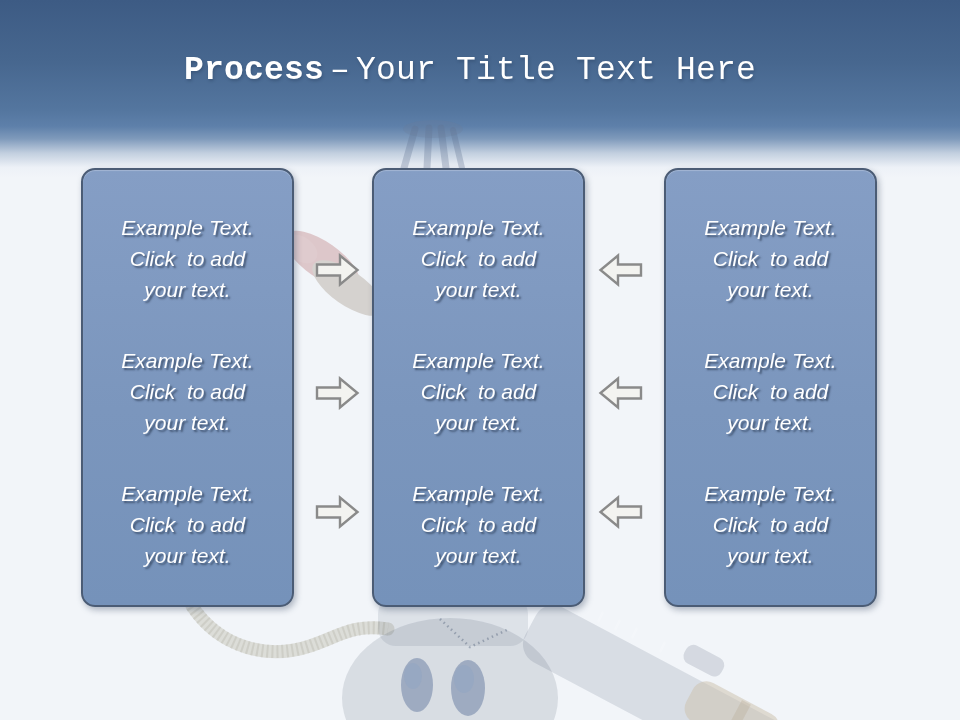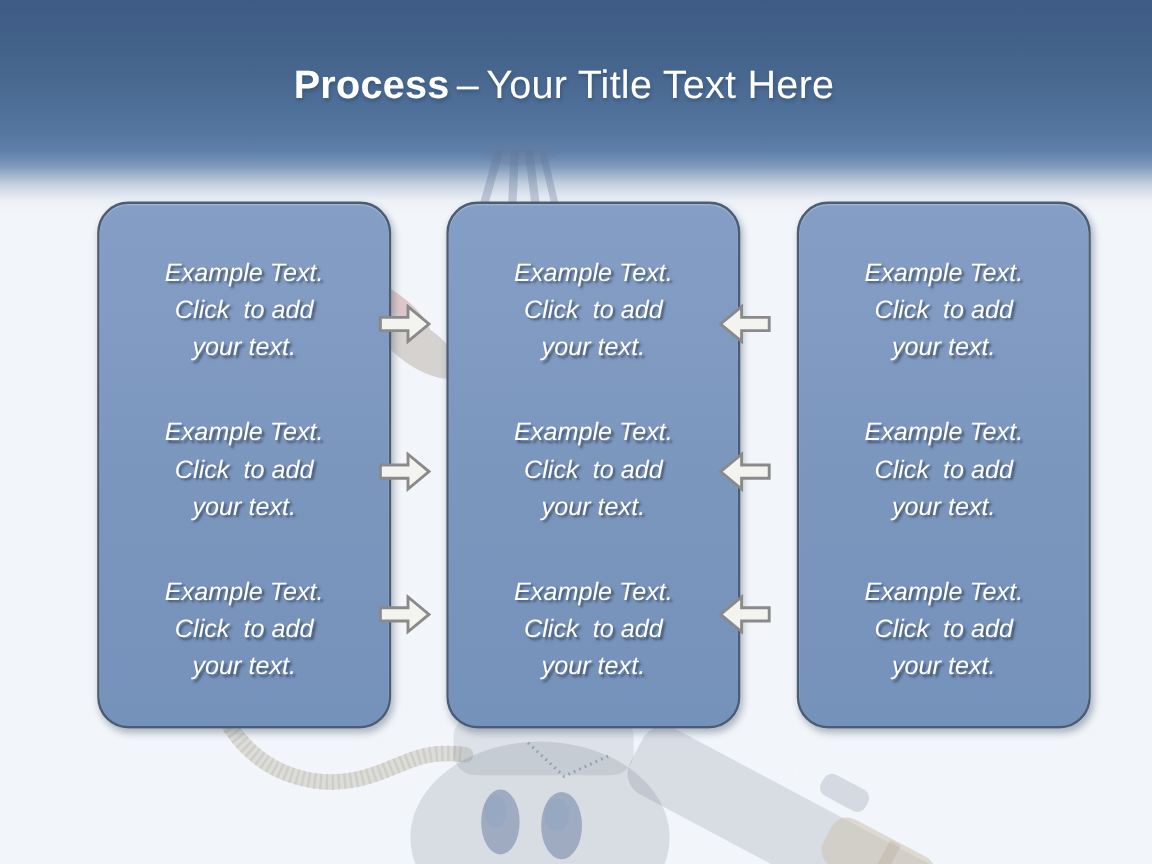--- a/index.html
+++ b/index.html
@@ -11,30 +11,30 @@
   
   .header{
     position:absolute;top:0;left:0;width:960px;height:178px;
     background:linear-gradient(180deg,
       #3d5b84 0%, #47678f 35%, #54769f 62%, #5e80aa 71%,
       #7f9abb 78%, #c2cfdf 86%, #edf1f7 94%, #f2f5f9 100%);
   }
   .title{
     position:absolute;top:52px;left:0;width:940px;margin:0;
     text-align:center;color:#ffffff;font-size:33px;font-weight:400;
-    letter-spacing:.2px;text-shadow:1px 2px 3px rgba(20,35,60,.25);
+    letter-spacing:.2px;text-shadow:1px 2px 3px rgba(20,35,60,.25);font-family:Liberation Mono, monospace;
   }
   .title .t-bold{font-weight:700;}
   .title .t-sep{margin:0 6px;}
   
   .watermark{position:absolute;top:0;left:0;pointer-events:none;}
   
   .box{
-    position:absolute;top:168px;width:245px;height:439px;box-sizing:border-box;
-    border-radius:26px;border:2px solid #4b5c75;
+    position:absolute;top:168px;width:213px;height:439px;box-sizing:border-box;
+    border-radius:14px;border:2px solid #4b5c75;
     background:linear-gradient(180deg,#859ec5 0%,#7b96bd 55%,#7592ba 100%);
     box-shadow:2px 3px 6px rgba(70,85,110,.40), inset 0 1px 1px rgba(255,255,255,.25);
     display:flex;flex-direction:column;justify-content:center;gap:40px;
     padding:14px 6px 6px 6px;
   }
   .box-left{left:81px;}
   .box-middle{left:372px;}
   .box-right{left:664px;}
   .block{
     font-style:italic;font-size:21px;line-height:31px;color:#ffffff;

